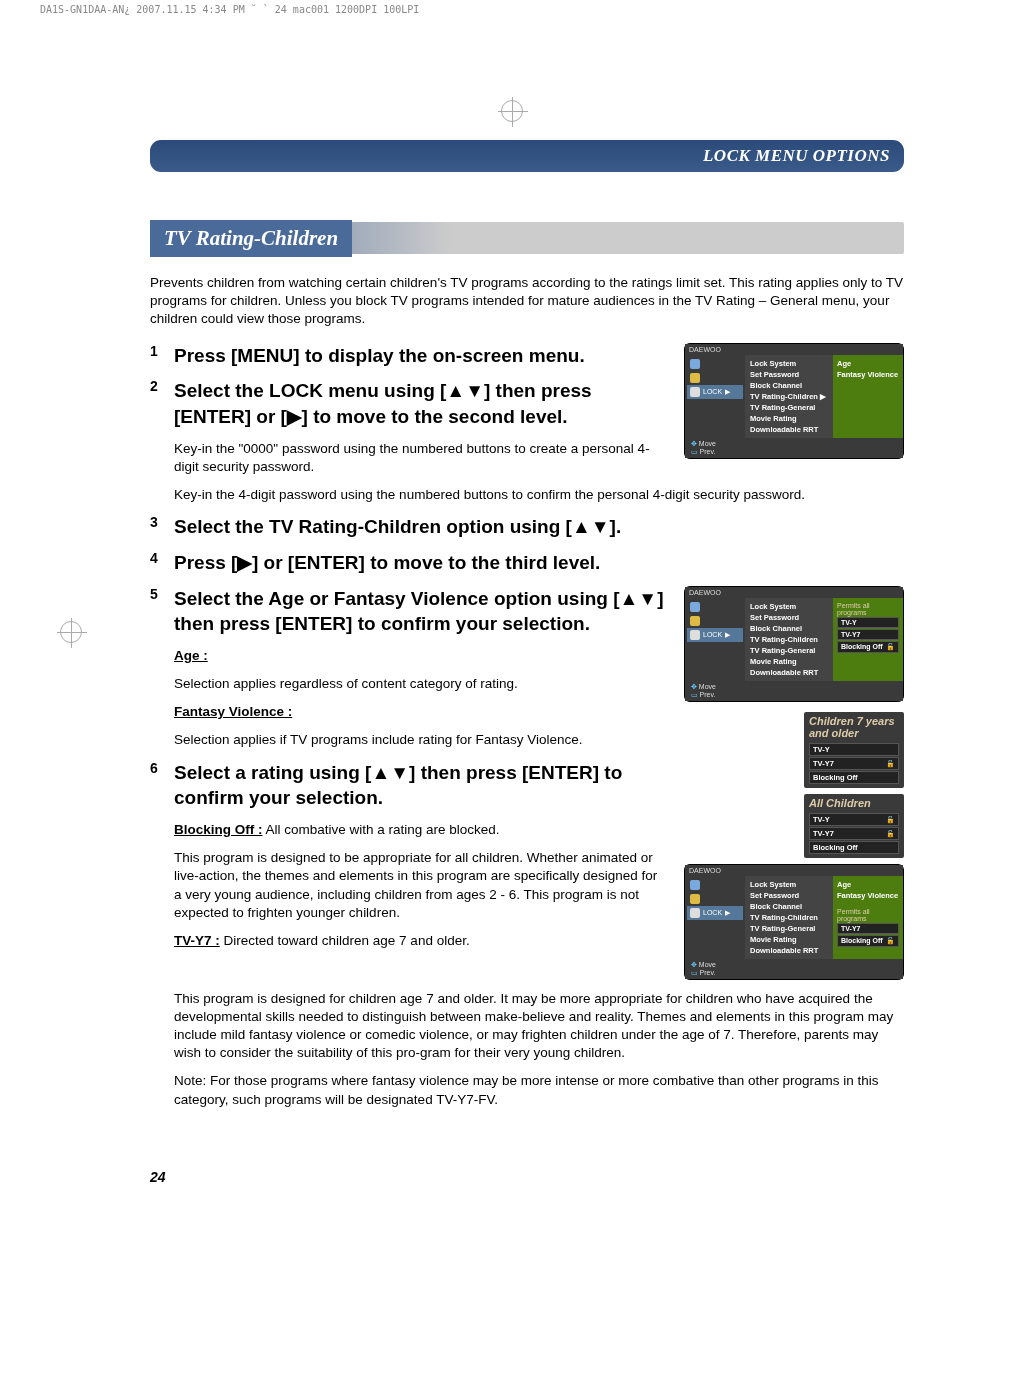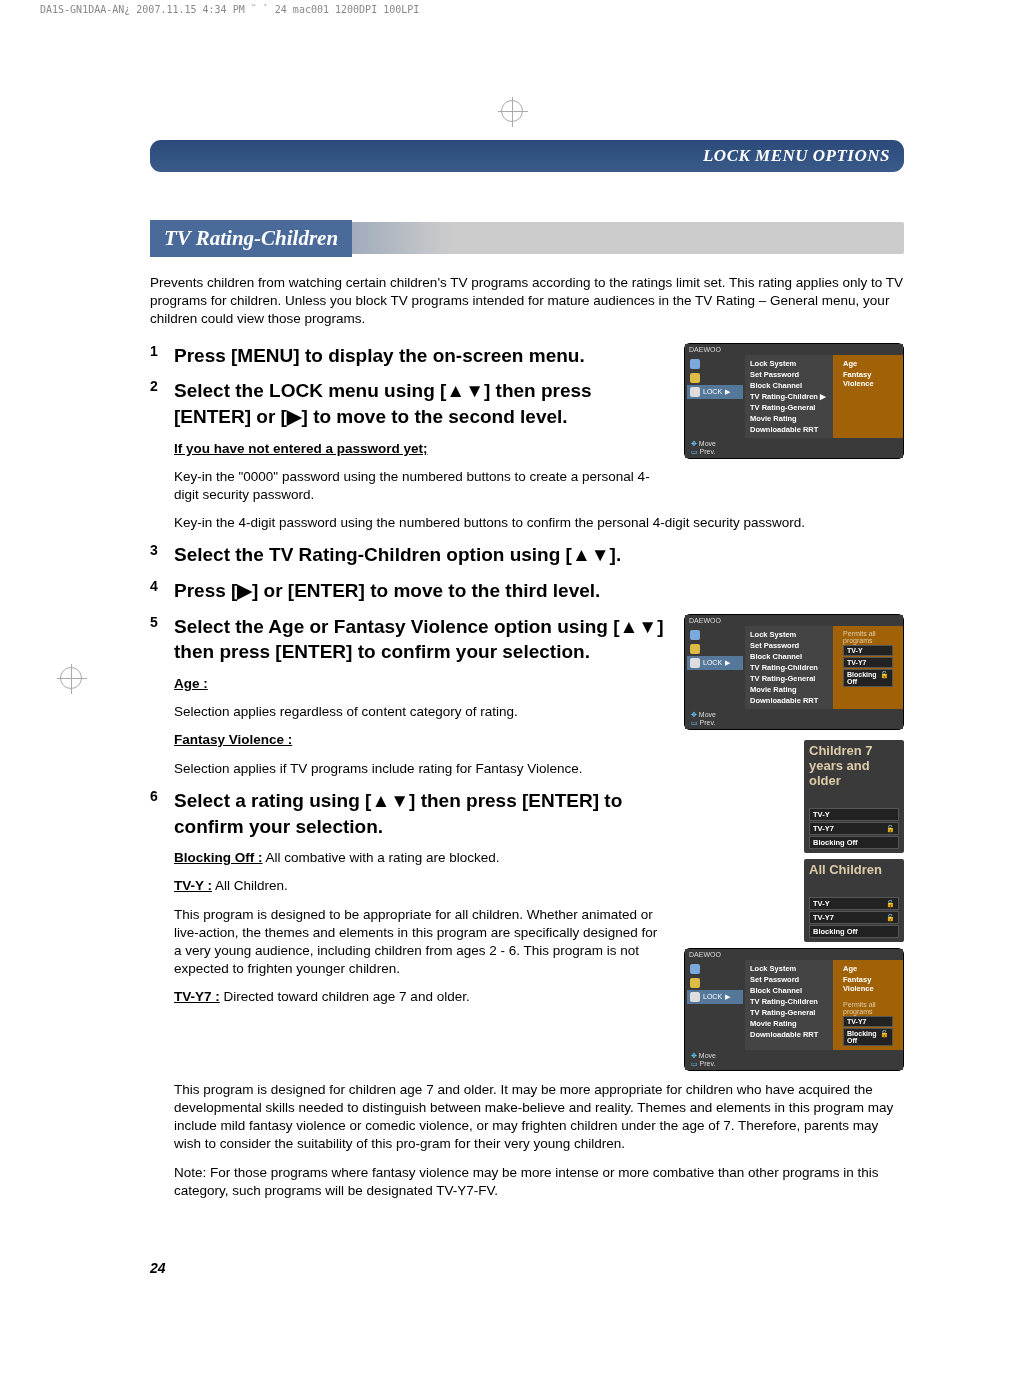--- a/index.html
+++ b/index.html
@@ -167,22 +167,22 @@
   }
   .osd-item {
     font-size: 7.5px;
     padding: 1px 0;
     color: #fff;
     font-weight: bold;
   }
   .osd-item.hl { color: #fff; }
   .osd-right {
     width: 70px;
-    background: #a16207;
-    padding: 3px 10px;
+    background: #4d7c0f;
+    padding: 3px 4px;
   }
   .osd-footer {
     background: #3a3a3a;
     padding: 2px 6px;
     font-size: 7px;
     color: #ddd;
   }
   .osd-footer .sym { color: #6cf; }
   .mini-box {
     background: #3a3a3a;
@@ -190,22 +190,23 @@
     font-size: 8px;
     padding: 3px 5px;
     border-radius: 2px;
     margin-bottom: 6px;
     width: 100px;
     margin-left: auto;
   }
   .mini-box .title {
     color: #ddccaa;
     font-weight: bold;
-    font-size: 13px;
-    padding-bottom: 20px;
+    font-size: 11px;
+    padding-bottom: 4px;
+    font-style: italic;
   }
   .mini-box .row {
     background: #222;
     padding: 1px 3px;
     font-size: 7.5px;
     font-weight: bold;
     border: 1px solid #555;
     margin-bottom: 1px;
     display: flex;
     justify-content: space-between;
@@ -263,21 +264,20 @@
   <div class="two-col">
     <div class="left-col">
       <div class="step-row">
         <span class="step-num">1</span>
         <div class="step-body"><b>Press [MENU] to display the on-screen menu.</b></div>
       </div>
       <div class="step-row">
         <span class="step-num">2</span>
         <div class="step-body"><b>Select the LOCK menu using [▲▼] then press [ENTER] or [▶] to move to the second level.</b></div>
       </div>
-      <p class="sub-indent"><span class="underline-bold">If you have not entered a password yet;</span></p>
       <p class="sub-indent">Key-in the "0000" password using the numbered buttons to create a personal 4-digit security password.</p>
     </div>
     <div class="right-col">
 
       <div class="osd">
         <div class="osd-header">DAEWOO</div>
         <div class="osd-body">
           <div class="osd-left">
             <div class="osd-tab">
                 <span class="osd-icon pic"></span>
@@ -333,21 +333,20 @@
       <p class="sub-indent"><span class="underline-bold">Age :</span></p>
       <p class="sub-indent">Selection applies regardless of content category of rating.</p>
       <p class="sub-indent"><span class="underline-bold">Fantasy Violence :</span></p>
       <p class="sub-indent">Selection applies if TV programs include rating for Fantasy Violence.</p>
 
       <div class="step-row">
         <span class="step-num">6</span>
         <div class="step-body"><b>Select a rating using [▲▼] then press [ENTER] to confirm your selection.</b></div>
       </div>
       <p class="sub-indent"><span class="underline-bold">Blocking Off :</span><span> All combative with a rating are blocked.</span></p>
-      <p class="sub-indent"><span class="underline-bold">TV-Y :</span><span> All Children.</span></p>
       <p class="sub-indent">This program is designed to be appropriate for all children. Whether animated or live-action, the themes and elements in this program are specifically designed for a very young audience, including children from ages 2 - 6. This program is not expected to frighten younger children.</p>
       <p class="sub-indent"><span class="underline-bold">TV-Y7 :</span><span> Directed toward children age 7 and older.</span></p>
     </div>
     <div class="right-col">
 
       <div class="osd">
         <div class="osd-header">DAEWOO</div>
         <div class="osd-body">
           <div class="osd-left">
             <div class="osd-tab">

